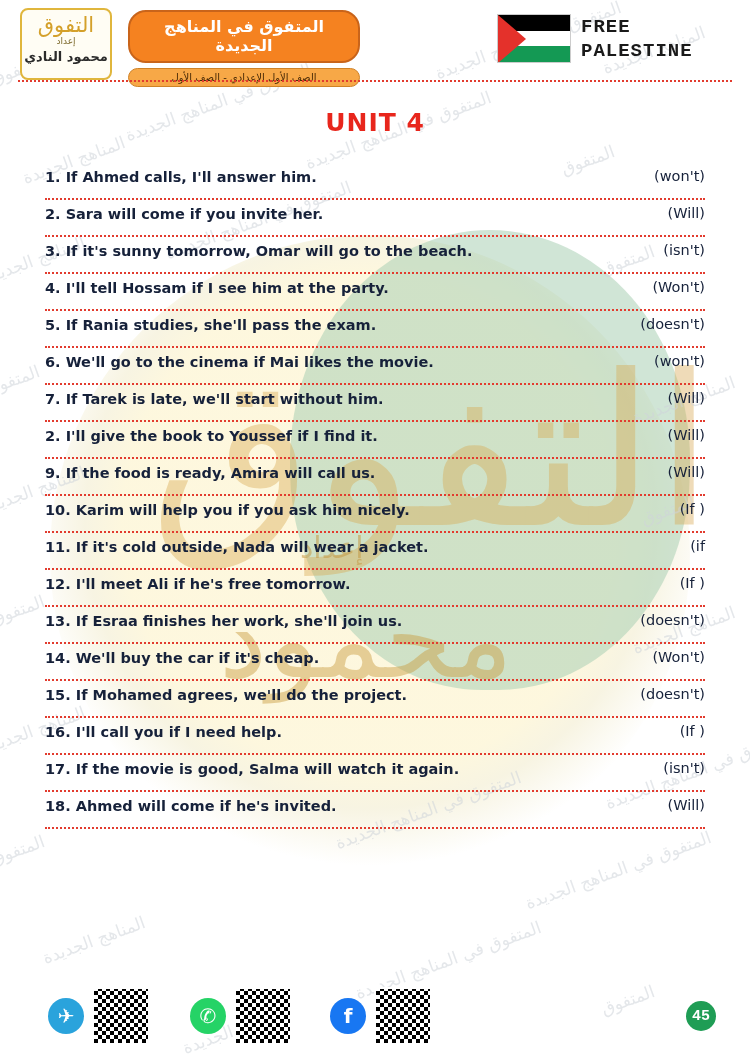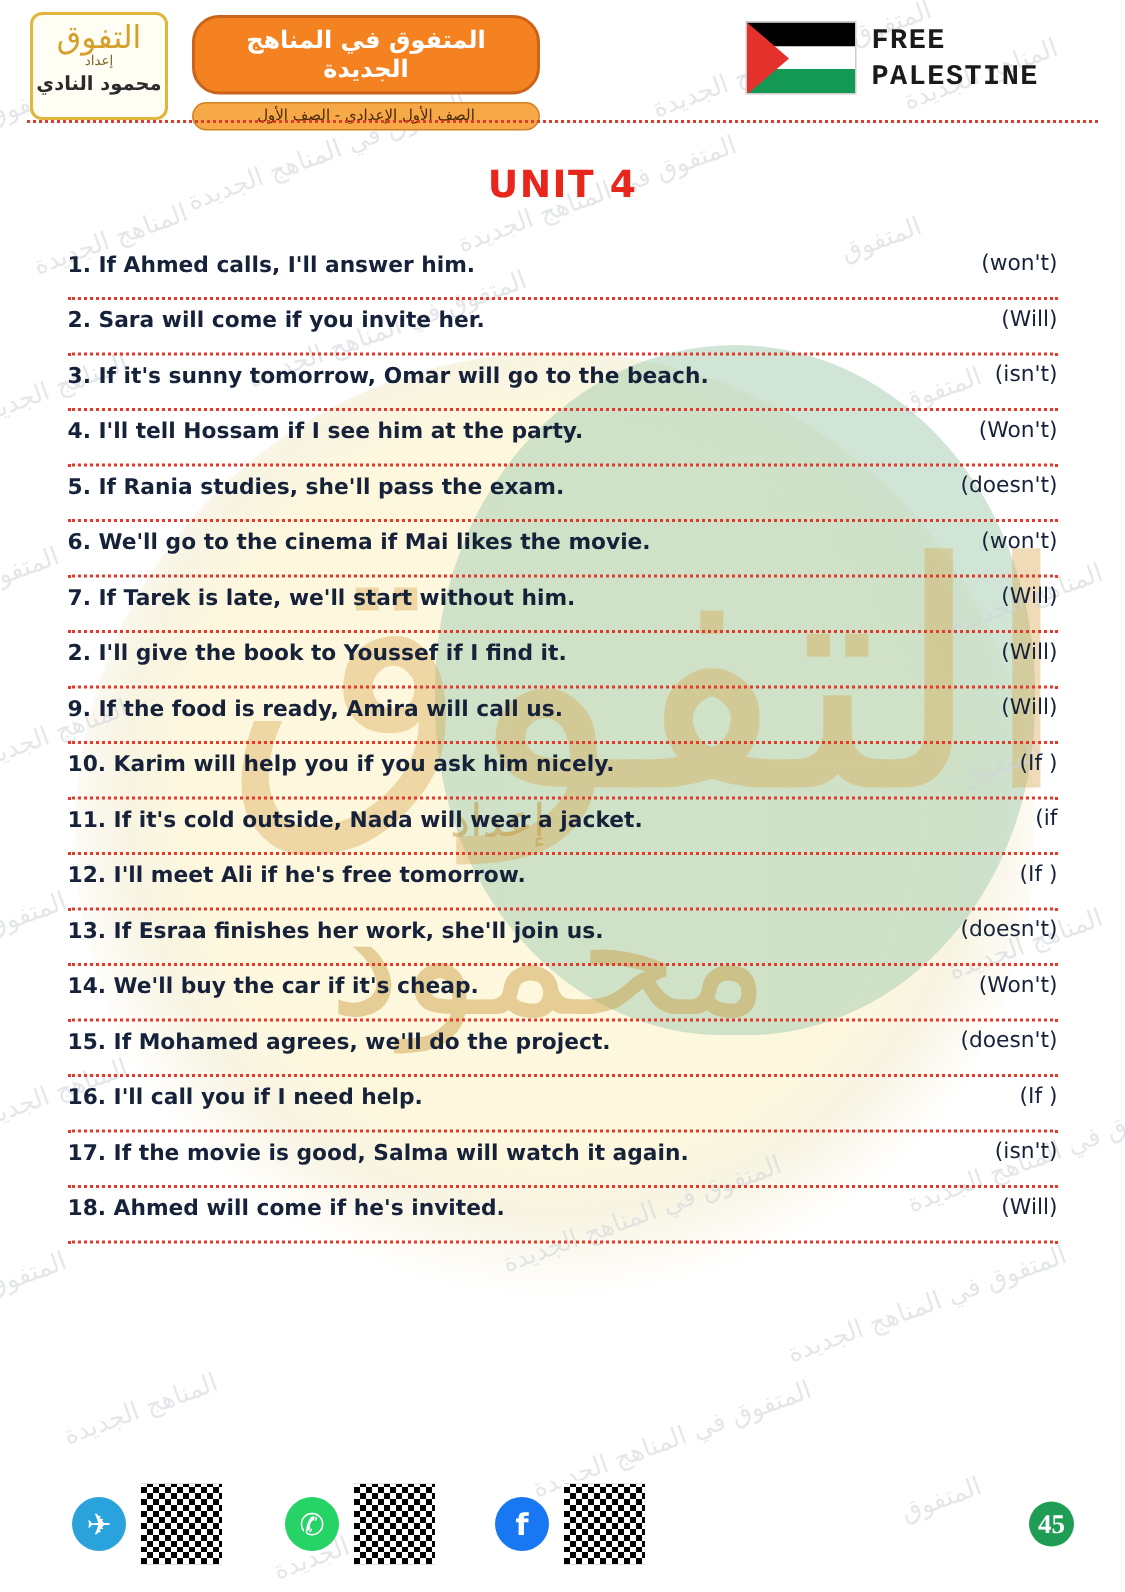--- a/index.html
+++ b/index.html
@@ -285,22 +285,22 @@
   }
   #page-number {
     position: absolute;
     right: 34px;
     bottom: 16px;
     width: 30px;
     height: 30px;
     border-radius: 50%;
     background: #1f9d55;
     color: #ffffff;
-    font-family: Liberation Serif, serif;
-    font-size: 18px;
+    font-family: Liberation Mono, monospace;
+    font-size: 15px;
     font-weight: bold;
     display: flex;
     align-items: center;
     justify-content: center;
   }
 </style>
 </head>
 <body>
 
 <div id="watermark-layer">

